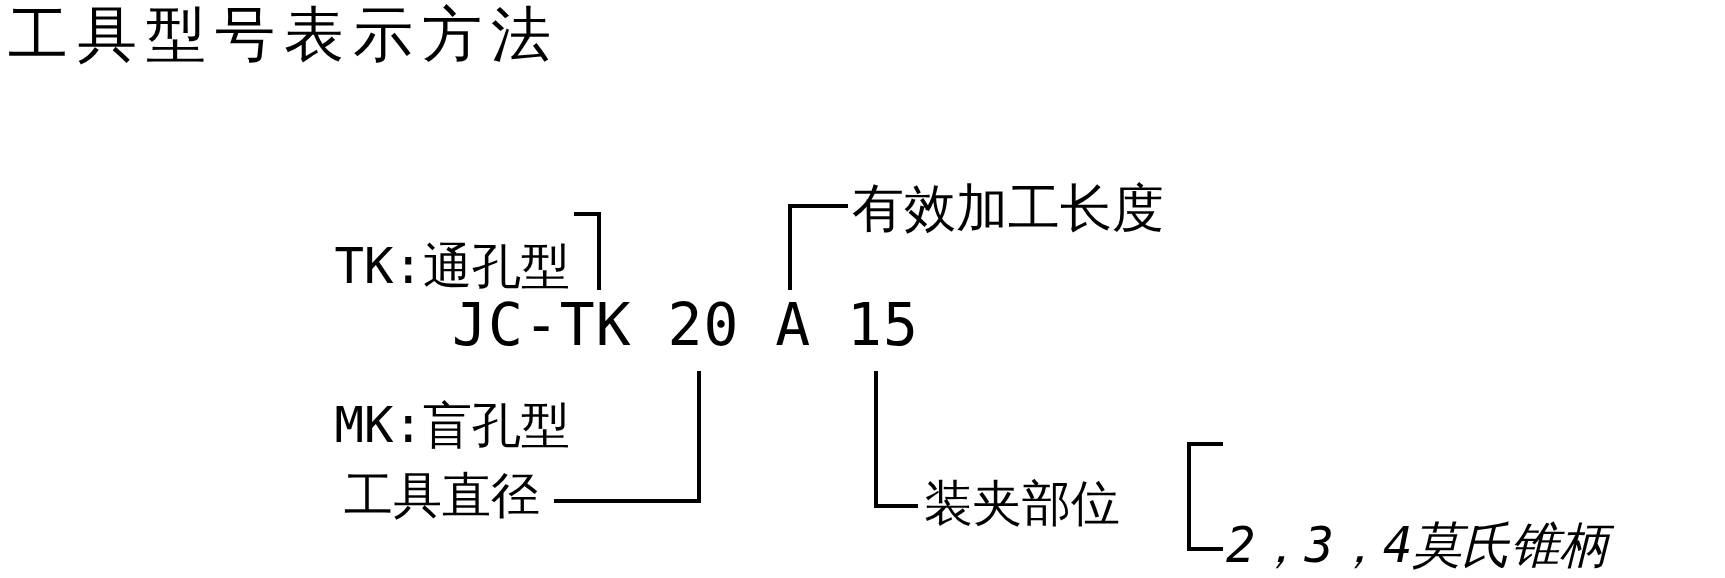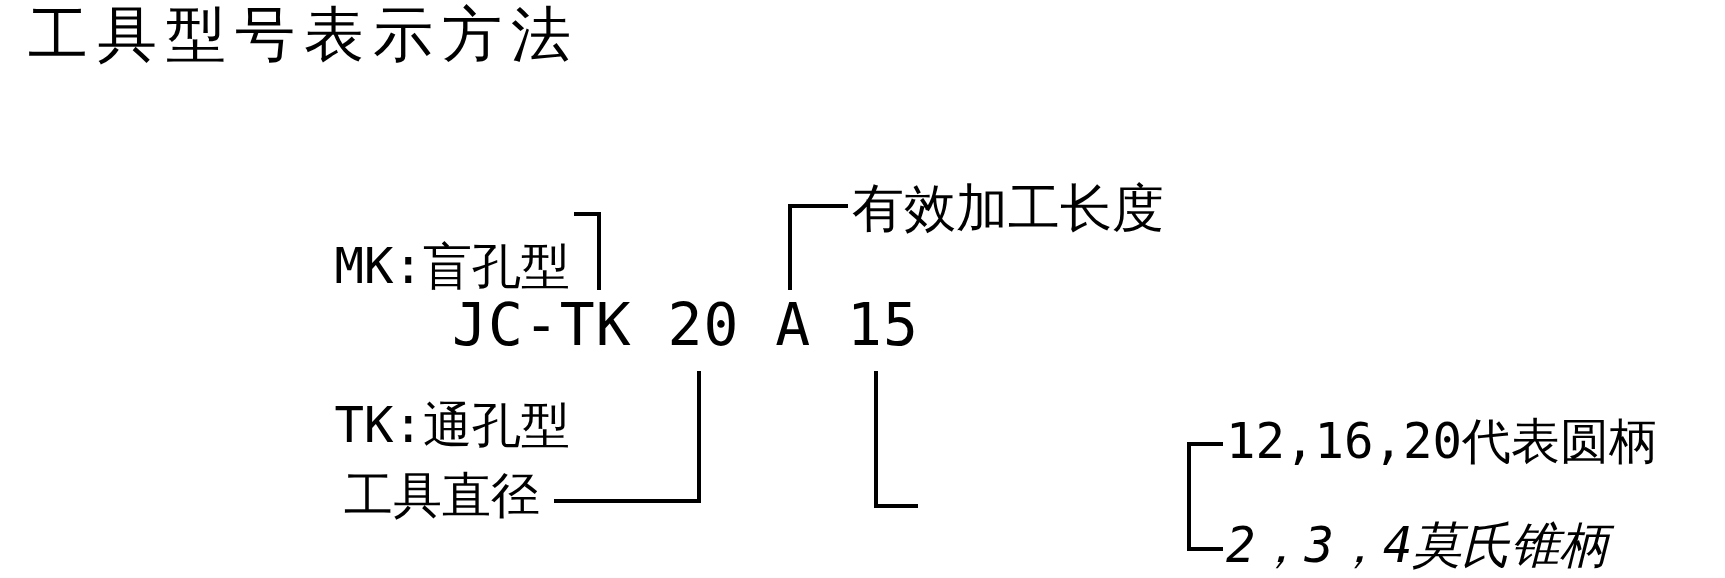--- a/index.html
+++ b/index.html
@@ -20,21 +20,20 @@
     position: absolute;
     white-space: pre;
     line-height: 1.08;
   }
   #title {
     left: 8px;
     top: 2px;
     font-size: 60px;
     letter-spacing: 9px;
     font-weight: 500;
-    margin-left: 20px;
   }
   #prefix-labels {
     left: 226px;
     top: 134px;
     width: 344px;
     text-align: right;
     font-size: 49px;
     line-height: 53px;
   }
   #effective-length {
@@ -95,28 +94,28 @@
     <polyline points="556,501 699,501 699,373"></polyline>
 
     <polyline points="876,373 876,506 916,506"></polyline>
 
     <polyline points="1221,444 1189,444 1189,549 1221,549"></polyline>
   </svg>
 
   <div class="abs" id="title">工具型号表示方法</div>
 
   <div class="abs" id="prefix-labels">
+    <div>TK:通孔型</div>
     <div>MK:盲孔型</div>
-    <div>TK:通孔型</div>
   </div>
 
   <div class="abs" id="effective-length">有效加工长度</div>
 
   <div class="abs" id="model-code">JC-TK 20 A 15</div>
 
   <div class="abs" id="tool-diameter">工具直径</div>
 
+  <div class="abs" id="clamping-part">装夹部位</div>
 
-  <div class="abs" id="round-shank">12,16,20代表圆柄</div>
 
   <div class="abs" id="morse-taper">2，3，4莫氏锥柄</div>
 
 </div>
 
 </body></html>

